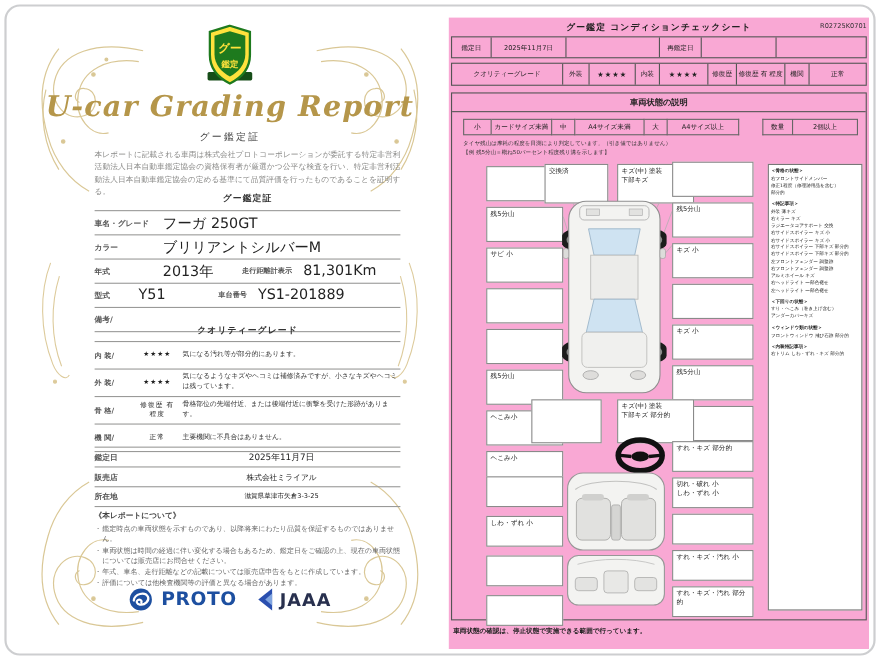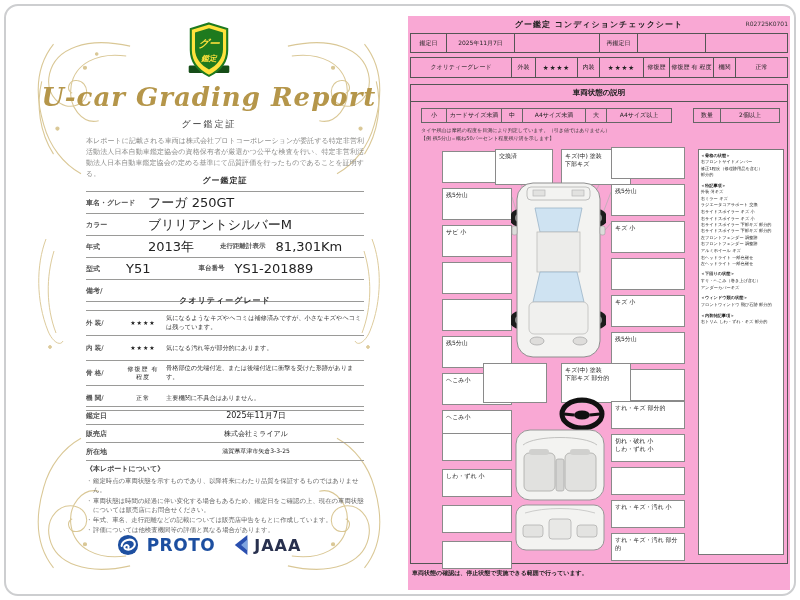--- a/index.html
+++ b/index.html
@@ -12,21 +12,21 @@
   .orn{position:absolute;color:#d8c591;opacity:.95;}
   .orn svg{width:100%;height:100%;}
   .orn.tl{left:0;top:22px;width:108px;height:148px;}
   .orn.tr{right:0;top:22px;width:108px;height:148px;transform:scaleX(-1);}
   .orn.bl{left:0;bottom:6px;width:108px;height:148px;transform:scaleY(-1);}
   .orn.br{right:0;bottom:6px;width:108px;height:148px;transform:scale(-1,-1);}
   .wisp{position:absolute;color:#ddcb9c;width:30px;height:120px;}
   .wisp.l{left:6px;top:225px;}
   .wisp.r{right:6px;top:225px;transform:scaleX(-1);}
 
-  .shield{position:absolute;left:50%;top:10px;transform:translateX(-50%);width:42px;height:58px;font-style:italic;}
+  .shield{position:absolute;left:50%;top:10px;transform:translateX(-50%);width:42px;height:58px;}
   .lr-title{position:absolute;left:0;right:0;top:70px;text-align:center;
             font-family:"DejaVu Serif","Liberation Serif",serif;font-style:italic;font-weight:bold;
             font-size:26px;color:#b5964a;letter-spacing:1px;}
   .lr-sub{position:absolute;left:0;right:0;top:106px;text-align:center;font-size:9px;color:#444;letter-spacing:2px;}
   .lr-intro{position:absolute;left:58px;width:278px;top:124px;font-size:7px;line-height:1.55;color:#8a8a88;text-align:justify;}
 
   .lc{position:absolute;left:58px;width:278px;}
   .sec-title{text-align:center;font-size:8px;font-weight:bold;color:#333;letter-spacing:1px;}
   .spec{top:163px;}
   .spec-rows{margin-top:5px;border-bottom:1px solid #9a9a98;}
@@ -238,28 +238,28 @@
         <div class="srow">
           <span class="lab">備考/</span>
         </div>
       </div>
     </div>
 
     <div class="lc qual" style="top:283px">
       <div class="sec-title">クオリティーグレード</div>
       <div class="qrows">
           <div class="qrow">
+          <span class="qlab">内 装/</span>
+          <span class="qgrade">★★★★</span>
+          <span class="qdesc">気になる汚れ等が部分的にあります。</span>
+        </div>
+          <div class="qrow">
           <span class="qlab">外 装/</span>
           <span class="qgrade">★★★★</span>
           <span class="qdesc">気になるようなキズやヘコミは補修済みですが、小さなキズやヘコミは残っています。</span>
-        </div>
-          <div class="qrow">
-          <span class="qlab">内 装/</span>
-          <span class="qgrade">★★★★</span>
-          <span class="qdesc">気になる汚れ等が部分的にあります。</span>
         </div>
           <div class="qrow">
           <span class="qlab">骨 格/</span>
           <span class="qgrade">修復歴 有
 程度</span>
           <span class="qdesc">骨格部位の先端付近、または後端付近に衝撃を受けた形跡があります。</span>
         </div>
           <div class="qrow">
           <span class="qlab">機 関/</span>
           <span class="qgrade">正常</span>

